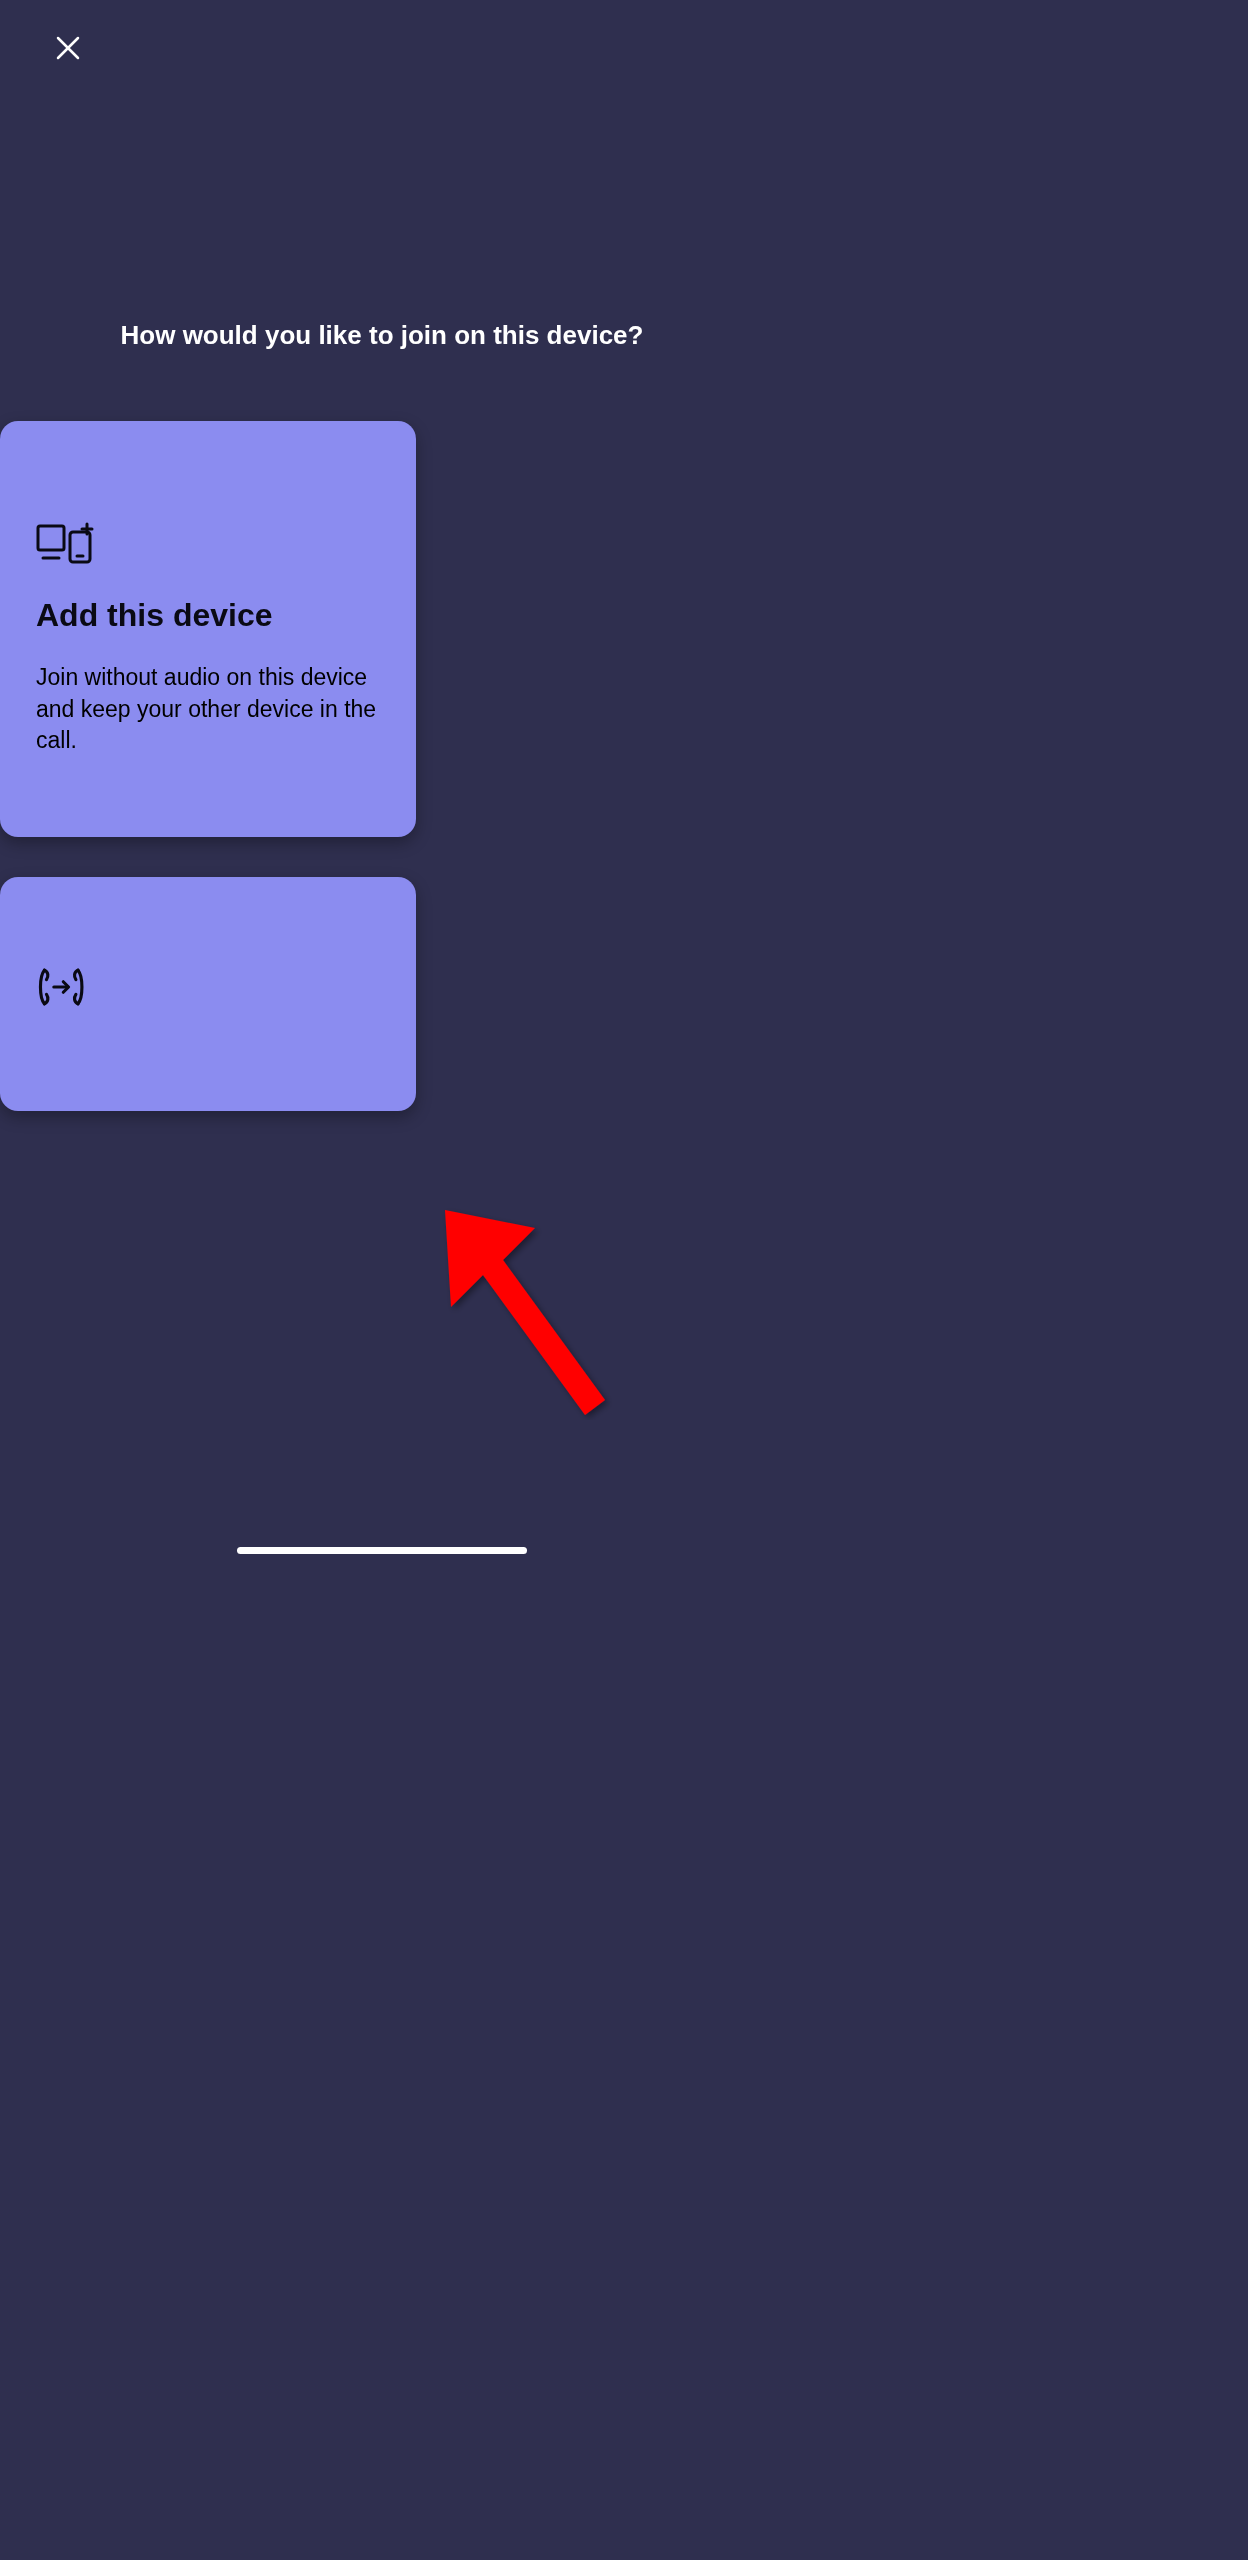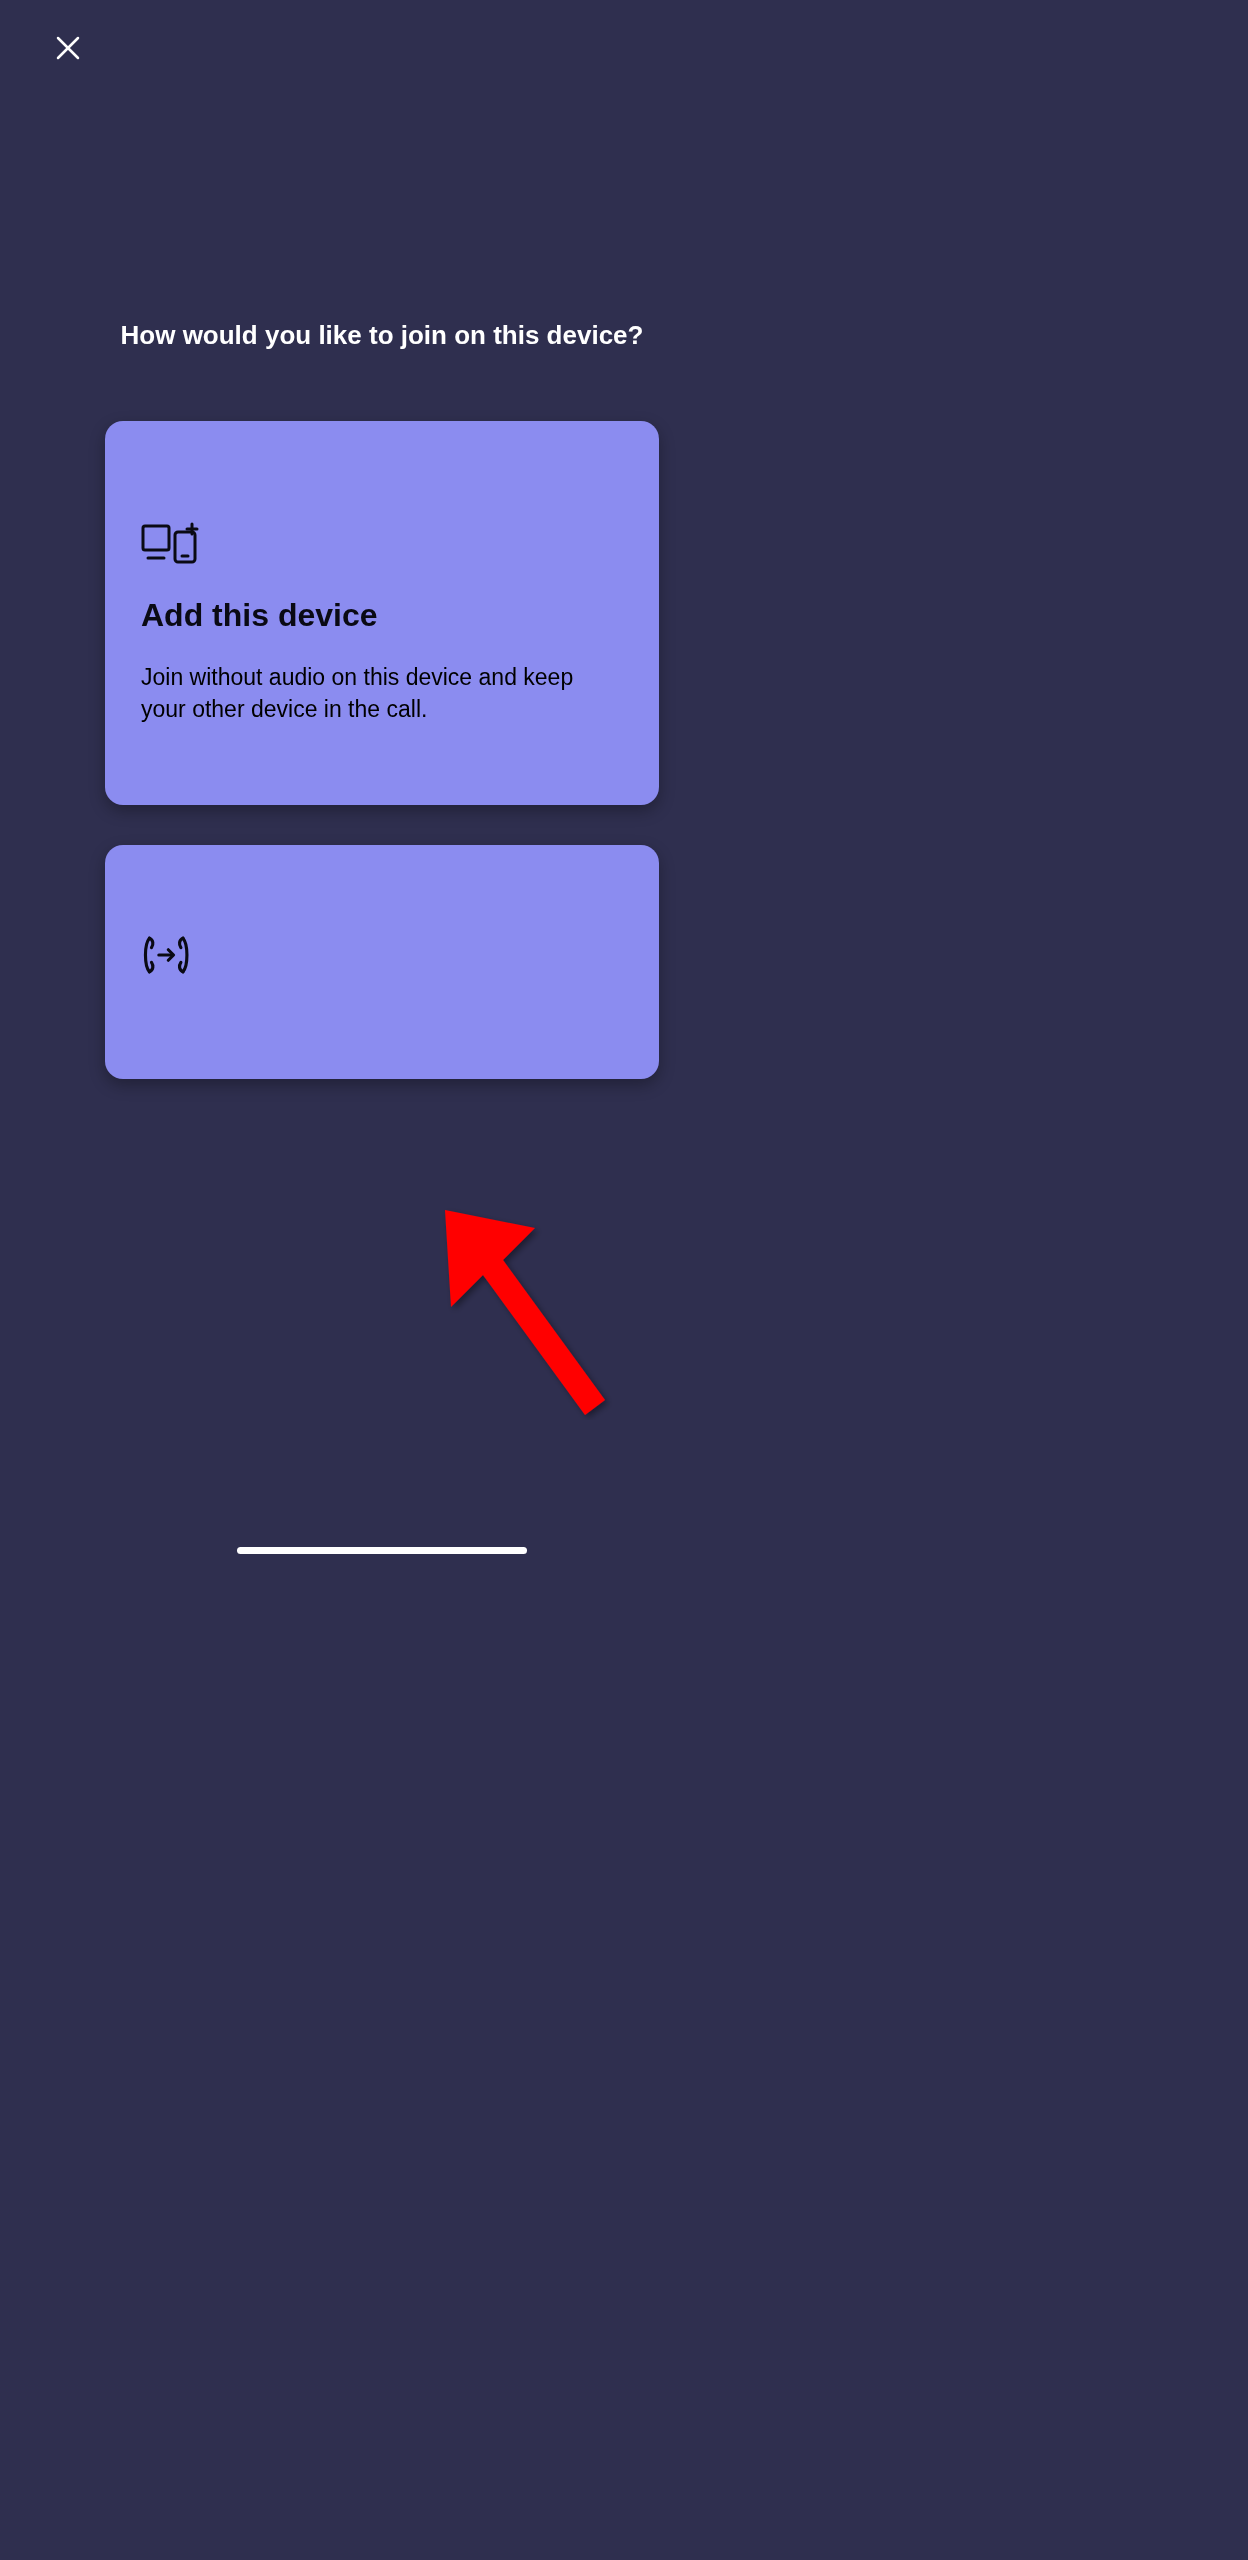--- a/index.html
+++ b/index.html
@@ -27,31 +27,30 @@
       justify-content: center;
     }
     .close-button svg {
       width: 30px;
       height: 30px;
     }
     .content {
       padding-top: 320px;
       display: flex;
       flex-direction: column;
-      align-items: center;
     }
     .prompt-heading {
       color: #ffffff;
       font-size: 26px;
       font-weight: 700;
       text-align: center;
       margin-bottom: 70px;
     }
     .option-card {
-      width: 554px;
+      width: 416px;
       background-color: #8b8cf0;
       border-radius: 18px;
       padding: 100px 36px 80px 36px;
       margin-bottom: 40px;
       cursor: pointer;
       box-shadow: 0 6px 16px rgba(0, 0, 0, 0.3);
     }
     .card-icon {
       margin-bottom: 32px;
       height: 44px;

